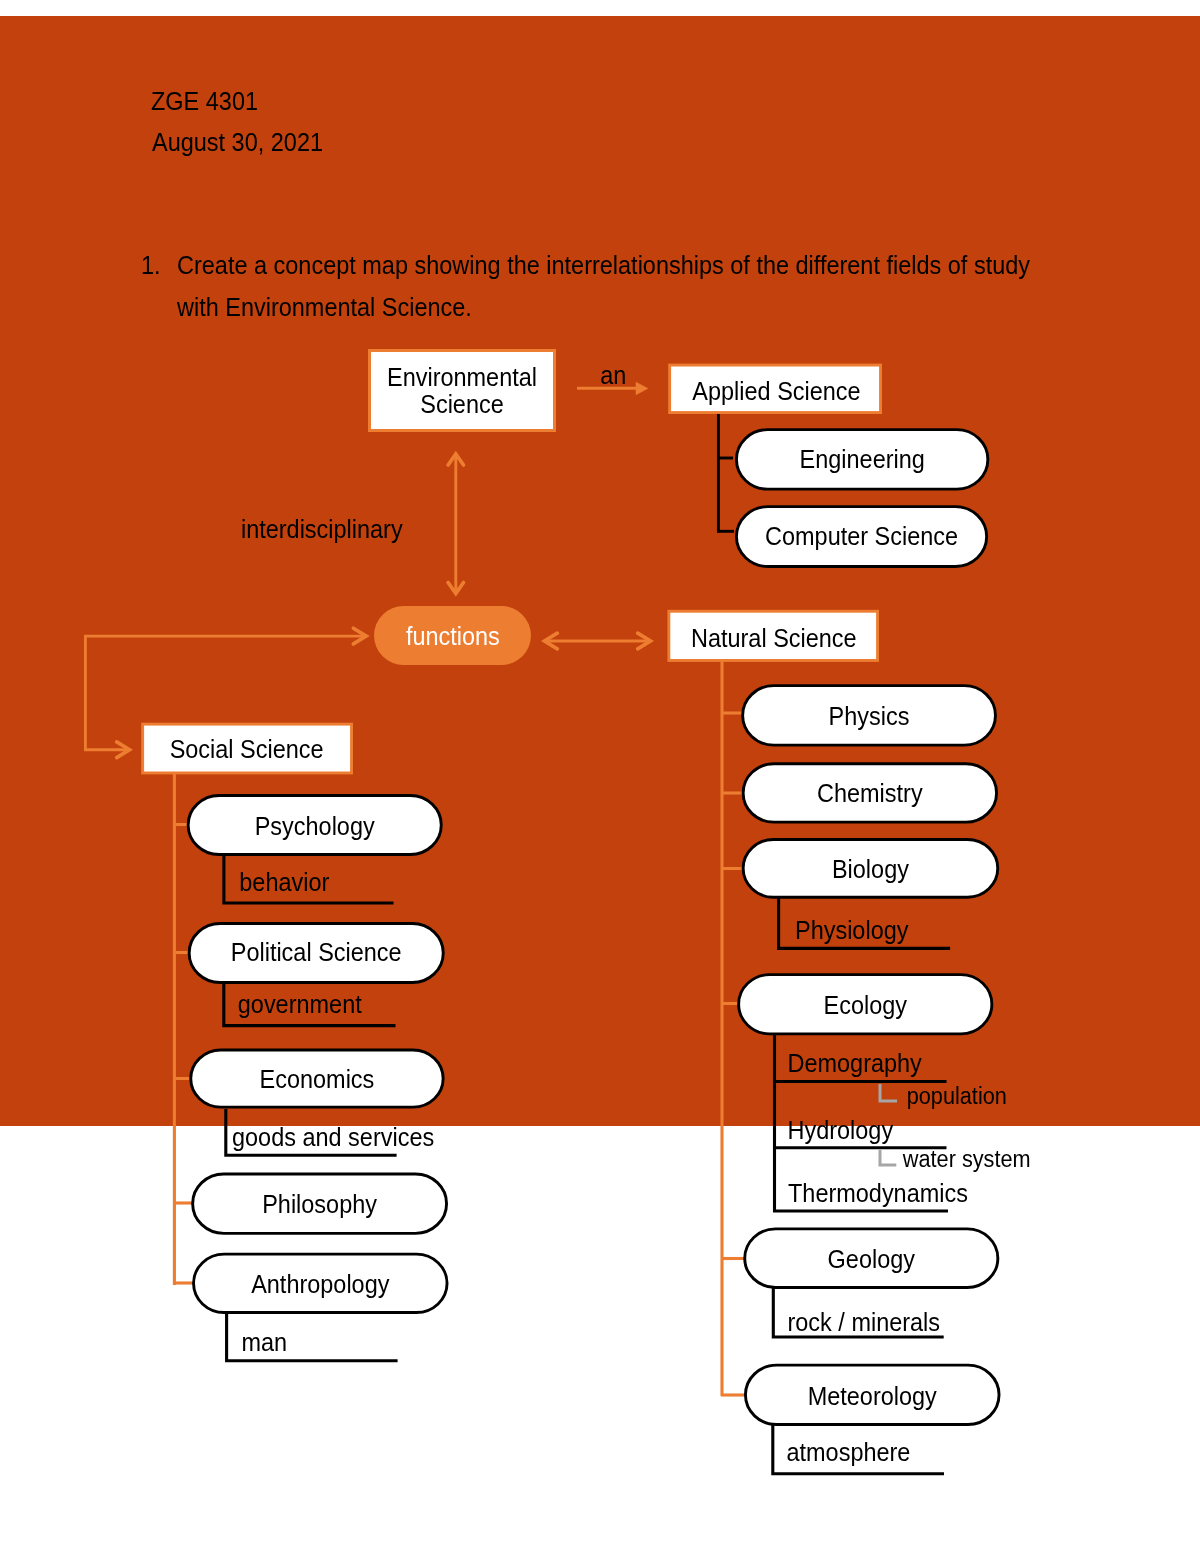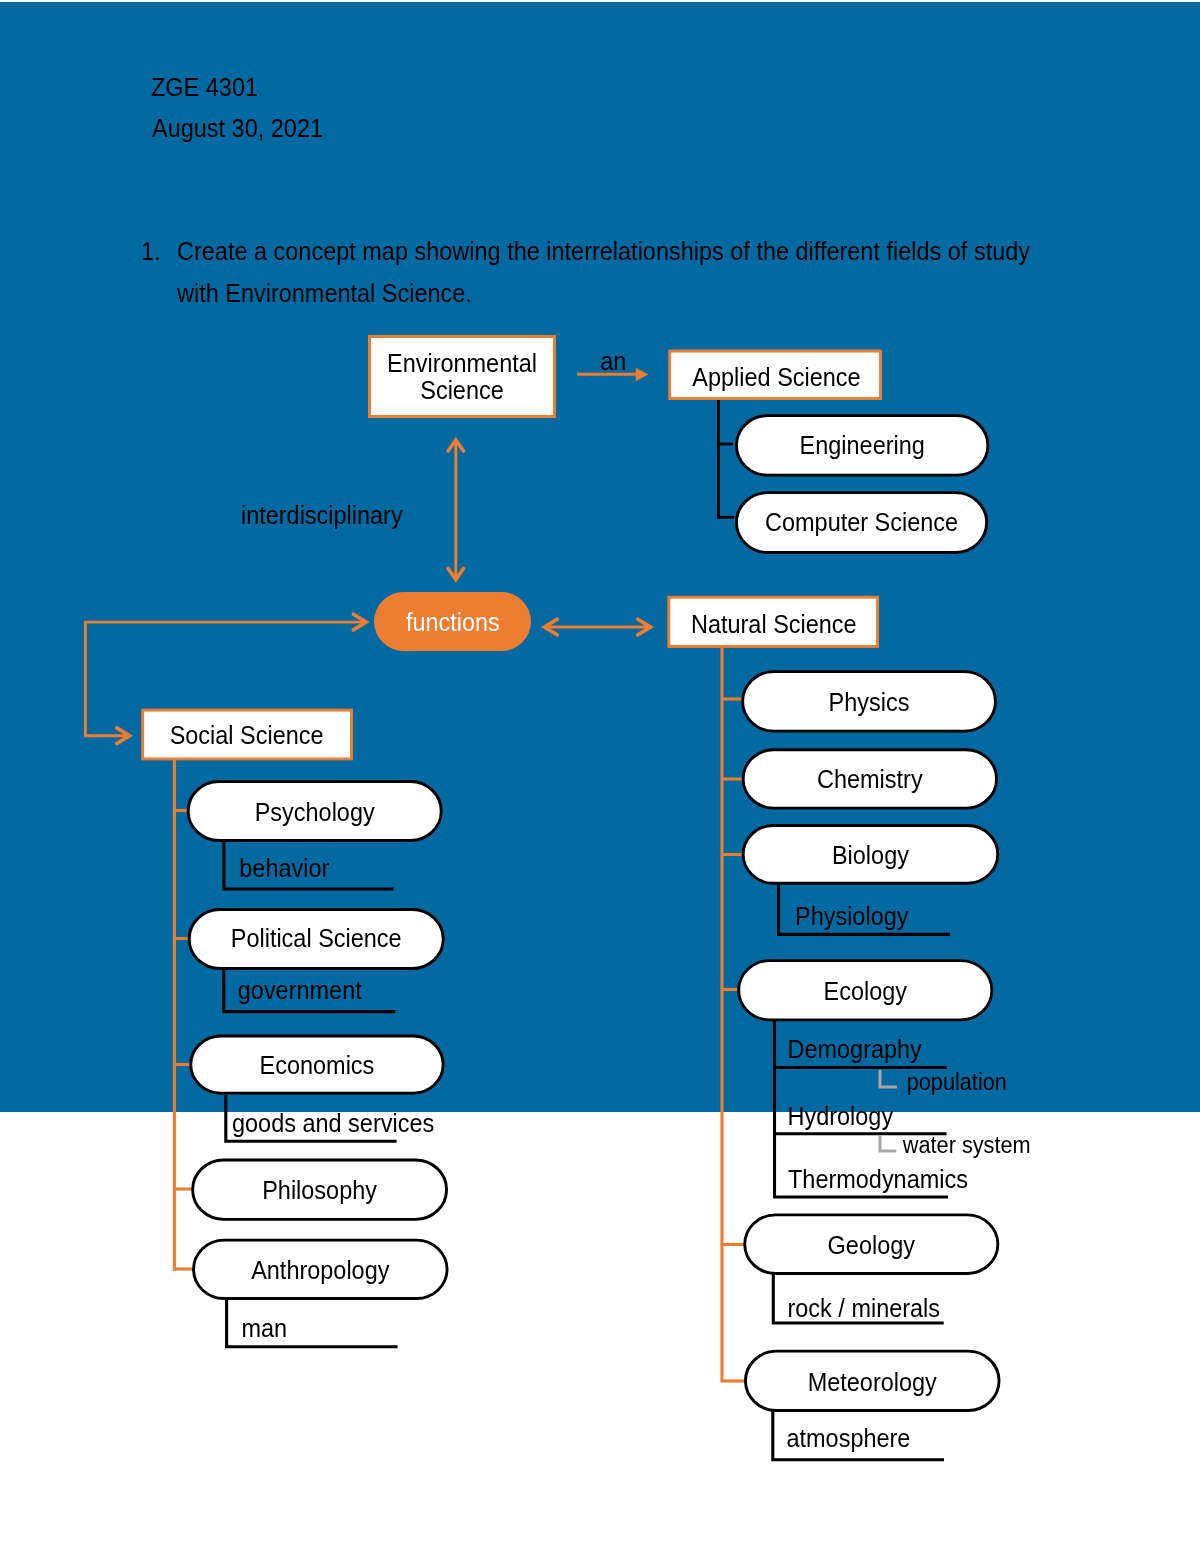--- a/index.html
+++ b/index.html
@@ -1,20 +1,20 @@
 <!DOCTYPE html>
 <html><head>
 <meta charset="utf-8">
 <title>Concept Map</title>
 <style>
   html,body{margin:0;padding:0;background:#ffffff;}
   body{width:1200px;height:1553px;position:relative;overflow:hidden;
        font-family:"Liberation Sans",sans-serif;color:#000;
        -webkit-font-smoothing:antialiased;}
-  .page{position:absolute;left:0;top:2px;width:1200px;height:1110px;background:#0369a1;}
+  .page{position:absolute;left:0;top:16px;width:1200px;height:1110px;background:#c2410c;}
   .txt{position:absolute;font-size:25.3px;line-height:1;white-space:nowrap;color:#000;
        transform:scaleX(0.928);transform-origin:left top;}
   svg.map{position:absolute;left:0;top:0;width:1200px;height:1553px;display:block;}
   svg text{font-family:"Liberation Sans",sans-serif;}
 </style>
 </head>
 <body>
 
 <div class="page">
 

